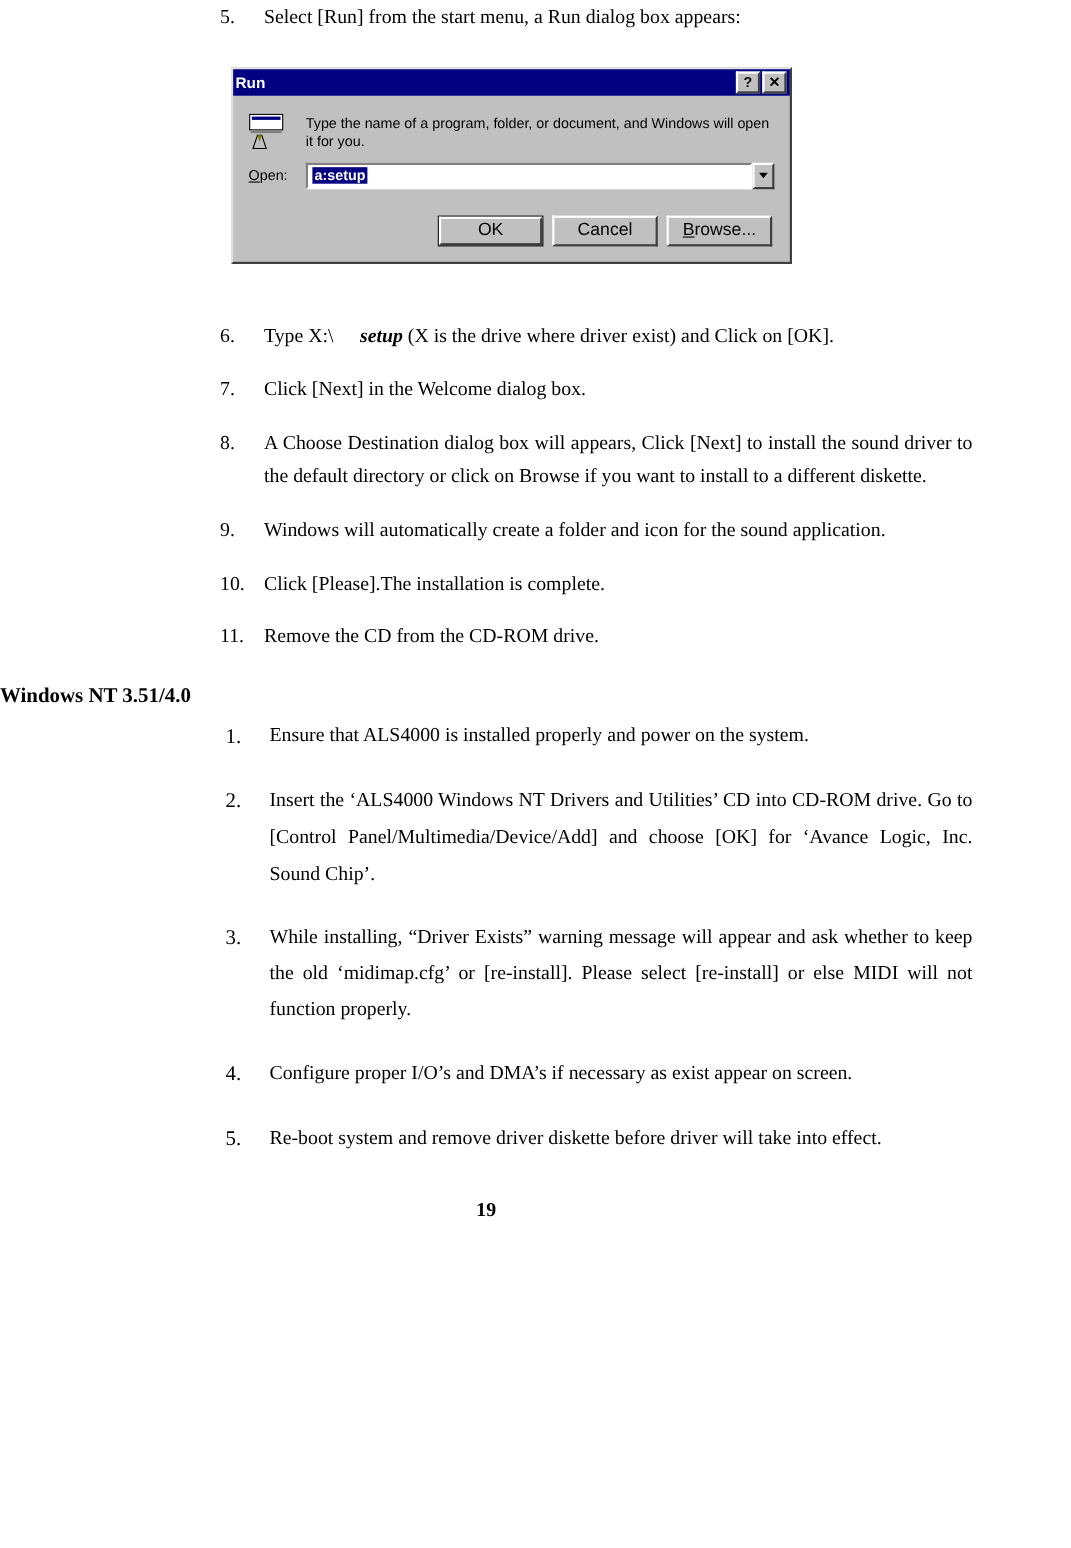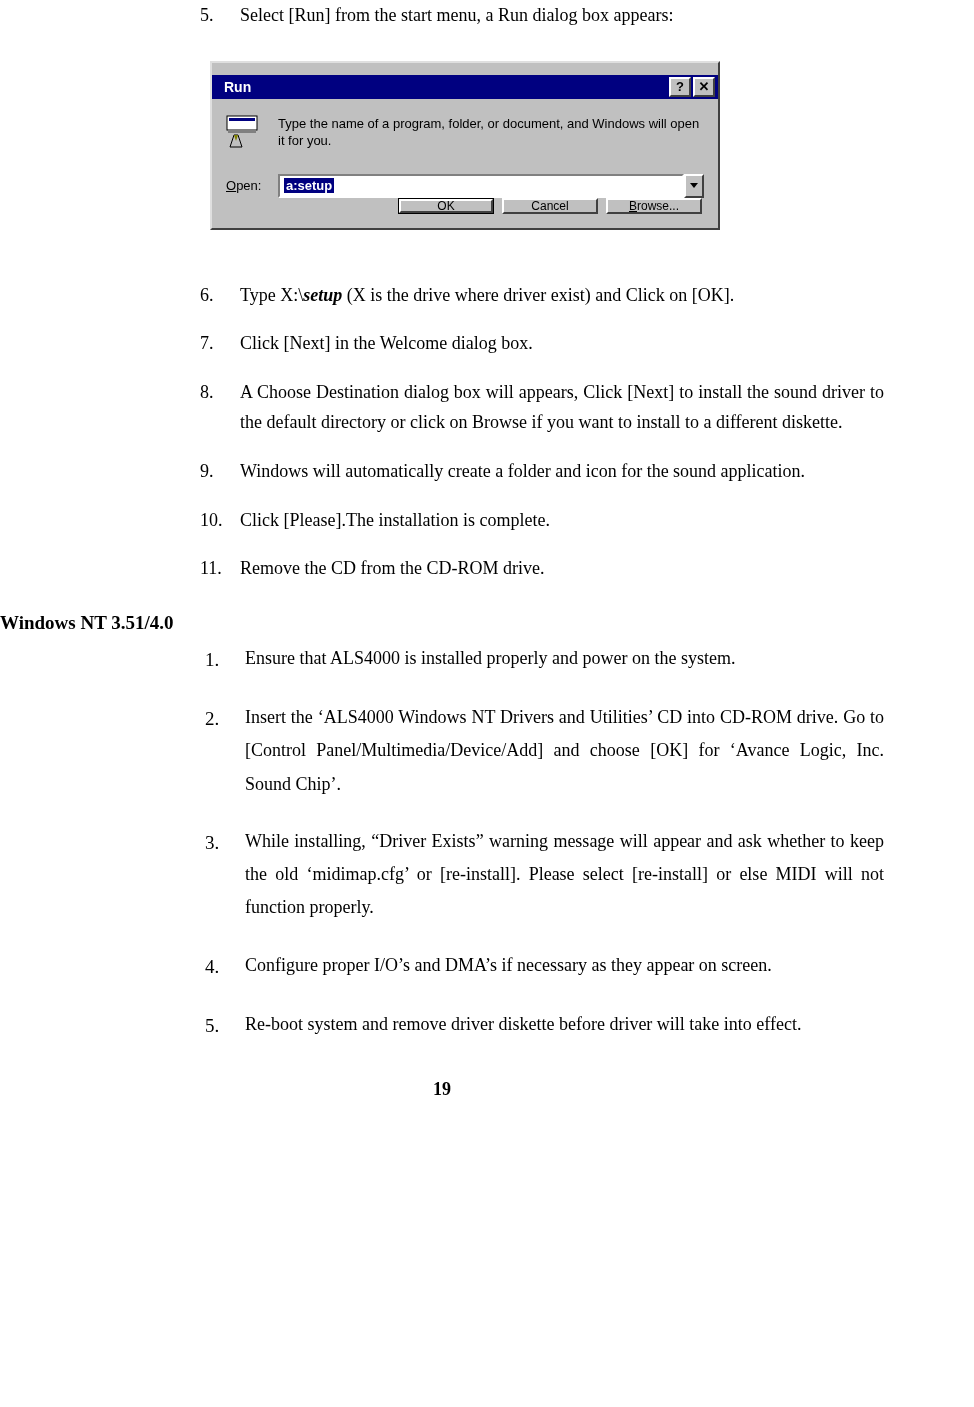--- a/index.html
+++ b/index.html
@@ -53,42 +53,41 @@
     .li2 .txt {
       flex: 1;
       text-align: justify;
       font-size: 18px;
     }
     .pagenum {
       text-align: center;
       font-weight: bold;
       margin-top: 36px;
     }
-    .italbold { font-style: italic; font-weight: bold; }
+    .italbold { font-style: italic; font-weight: bold; margin-left: 24px; }
 
     
     .run-wrap {
       margin: 30px 0 50px 210px;
     }
     .run-dialog {
       width: 510px;
       background: #c0c0c0;
       border: 2px solid;
       border-color: #dfdfdf #404040 #404040 #dfdfdf;
       font-family: "MS Sans Serif", Arial, sans-serif;
       font-size: 13px;
     }
     .titlebar {
       background: #000080;
       color: #fff;
       display: flex;
       align-items: center;
-      padding: 2px 3px 2px 12px;
-      font-weight: bold;
-      margin-top: 12px;
+      padding: 2px 3px 2px 2px;
+      font-weight: bold;
     }
     .titlebar .title { flex: 1; font-size: 14px; }
     .tbar-btn {
       width: 22px;
       height: 20px;
       background: #c0c0c0;
       border: 2px solid;
       border-color: #fff #404040 #404040 #fff;
       margin-left: 2px;
       display: flex;
@@ -98,37 +97,38 @@
       font-weight: bold;
       font-size: 13px;
       line-height: 1;
     }
     .dlg-body {
       padding: 16px 14px 14px 14px;
     }
     .dlg-row1 {
       display: flex;
       align-items: flex-start;
-      margin-bottom: 24px;
+      margin-bottom: 10px;
     }
     .run-icon {
       width: 38px;
       height: 34px;
       margin-right: 14px;
       position: relative;
     }
     .run-icon svg { display: block; }
     .instr {
       font-size: 13px;
       line-height: 1.35;
       flex: 1;
     }
     .dlg-row2 {
       display: flex;
       align-items: center;
+      margin-bottom: 24px;
     }
     .open-lbl {
       width: 52px;
       font-size: 13px;
     }
     .open-lbl .ul { text-decoration: underline; }
     .combo {
       flex: 1;
       display: flex;
       height: 24px;
@@ -165,26 +165,26 @@
       border-top: 5px solid #000;
     }
     .dlg-btns {
       display: flex;
       justify-content: flex-end;
       gap: 8px;
       padding-right: 2px;
     }
     .btn95 {
       width: 96px;
-      height: 16px;
+      height: 28px;
       background: #c0c0c0;
       border: 2px solid;
       border-color: #fff #404040 #404040 #fff;
       font-family: inherit;
-      font-size: 12px;
+      font-size: 16px;
       text-align: center;
       display: flex;
       align-items: center;
       justify-content: center;
     }
     .btn95.default {
       border: 1px solid #000;
     }
     .btn95.default .inner {
       width: 100%; height: 100%;
@@ -294,21 +294,21 @@
     <div class="li2">
       <div class="num">2.</div>
       <div class="txt">Insert the ‘ALS4000 Windows NT Drivers and Utilities’ CD into CD-ROM drive.  Go to [Control Panel/Multimedia/Device/Add] and choose [OK] for ‘Avance Logic, Inc. Sound Chip’.</div>
     </div>
     <div class="li2">
       <div class="num">3.</div>
       <div class="txt">While installing, “Driver Exists” warning message will appear and ask whether to keep the old ‘midimap.cfg’ or [re-install].  Please select [re-install] or else MIDI will not function properly.</div>
     </div>
     <div class="li2">
       <div class="num">4.</div>
-      <div class="txt">Configure proper I/O’s and DMA’s if necessary as they appear on screen.</div>
+      <div class="txt">Configure proper I/O’s and DMA’s if necessary as exist appear on screen.</div>
     </div>
     <div class="li2">
       <div class="num">5.</div>
       <div class="txt">Re-boot system and remove driver diskette before driver will take into effect.</div>
     </div>
   </div>
 
   <div class="pagenum">19</div>
 </div>
 

